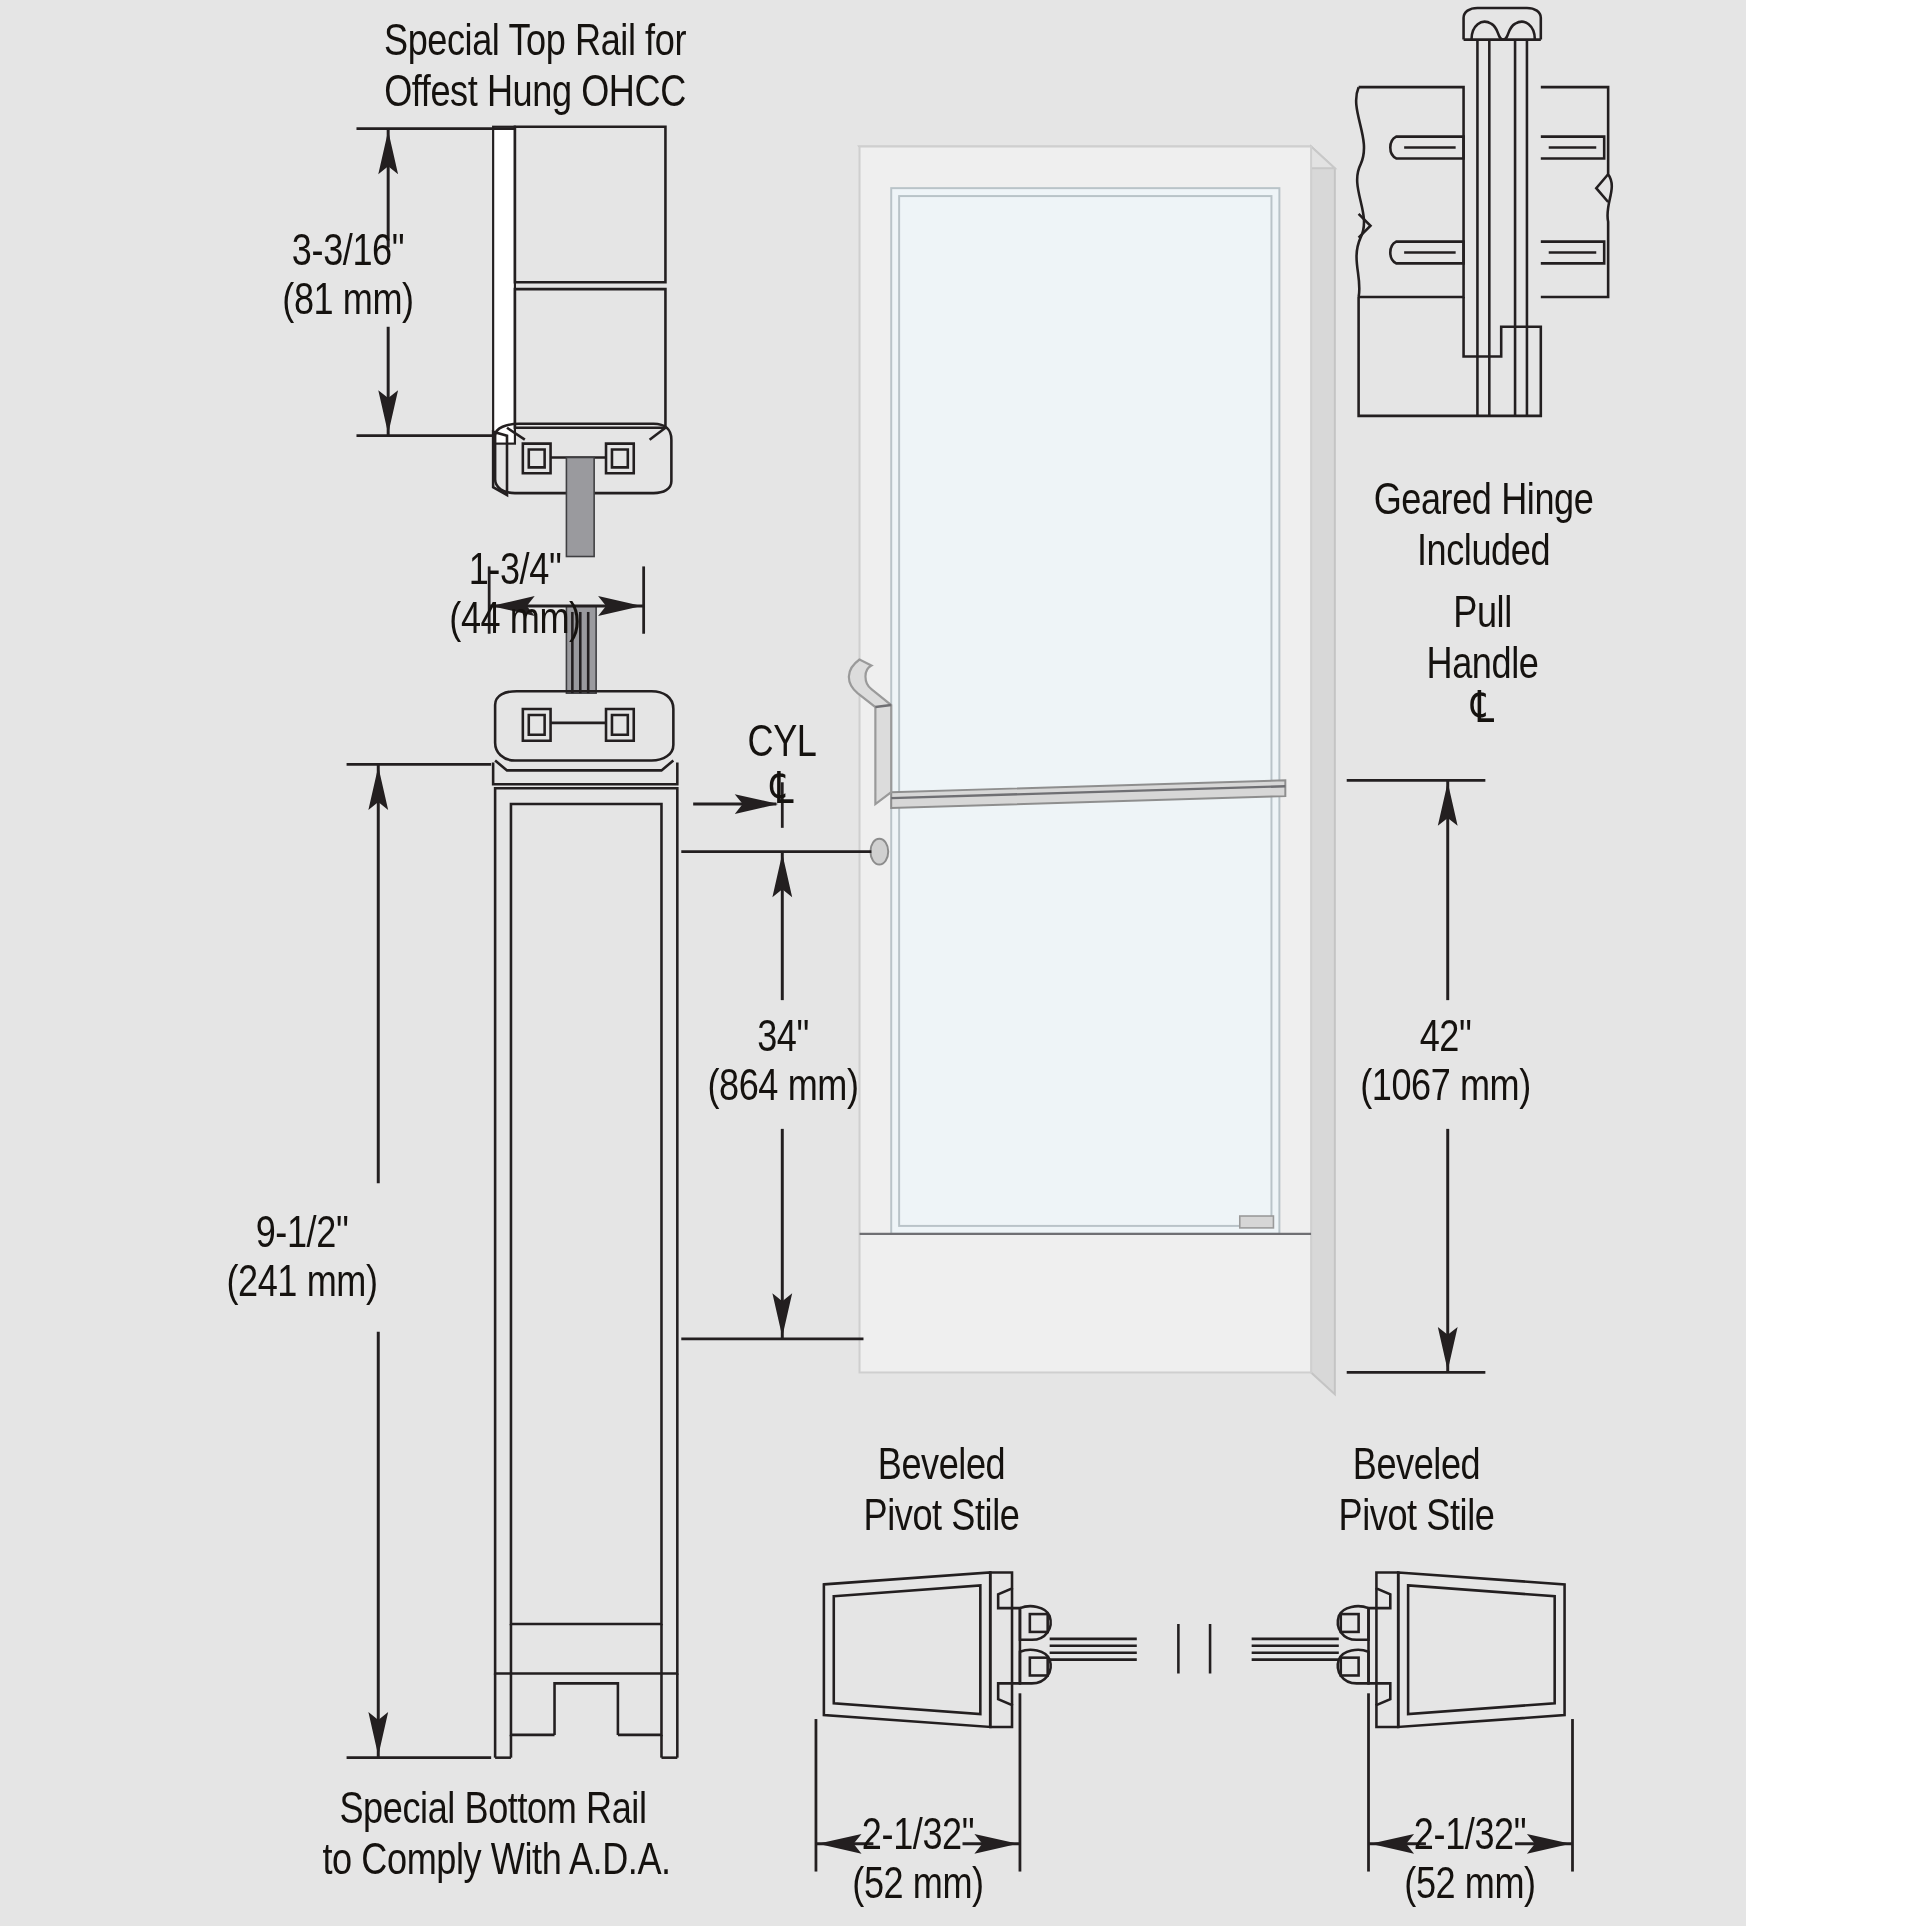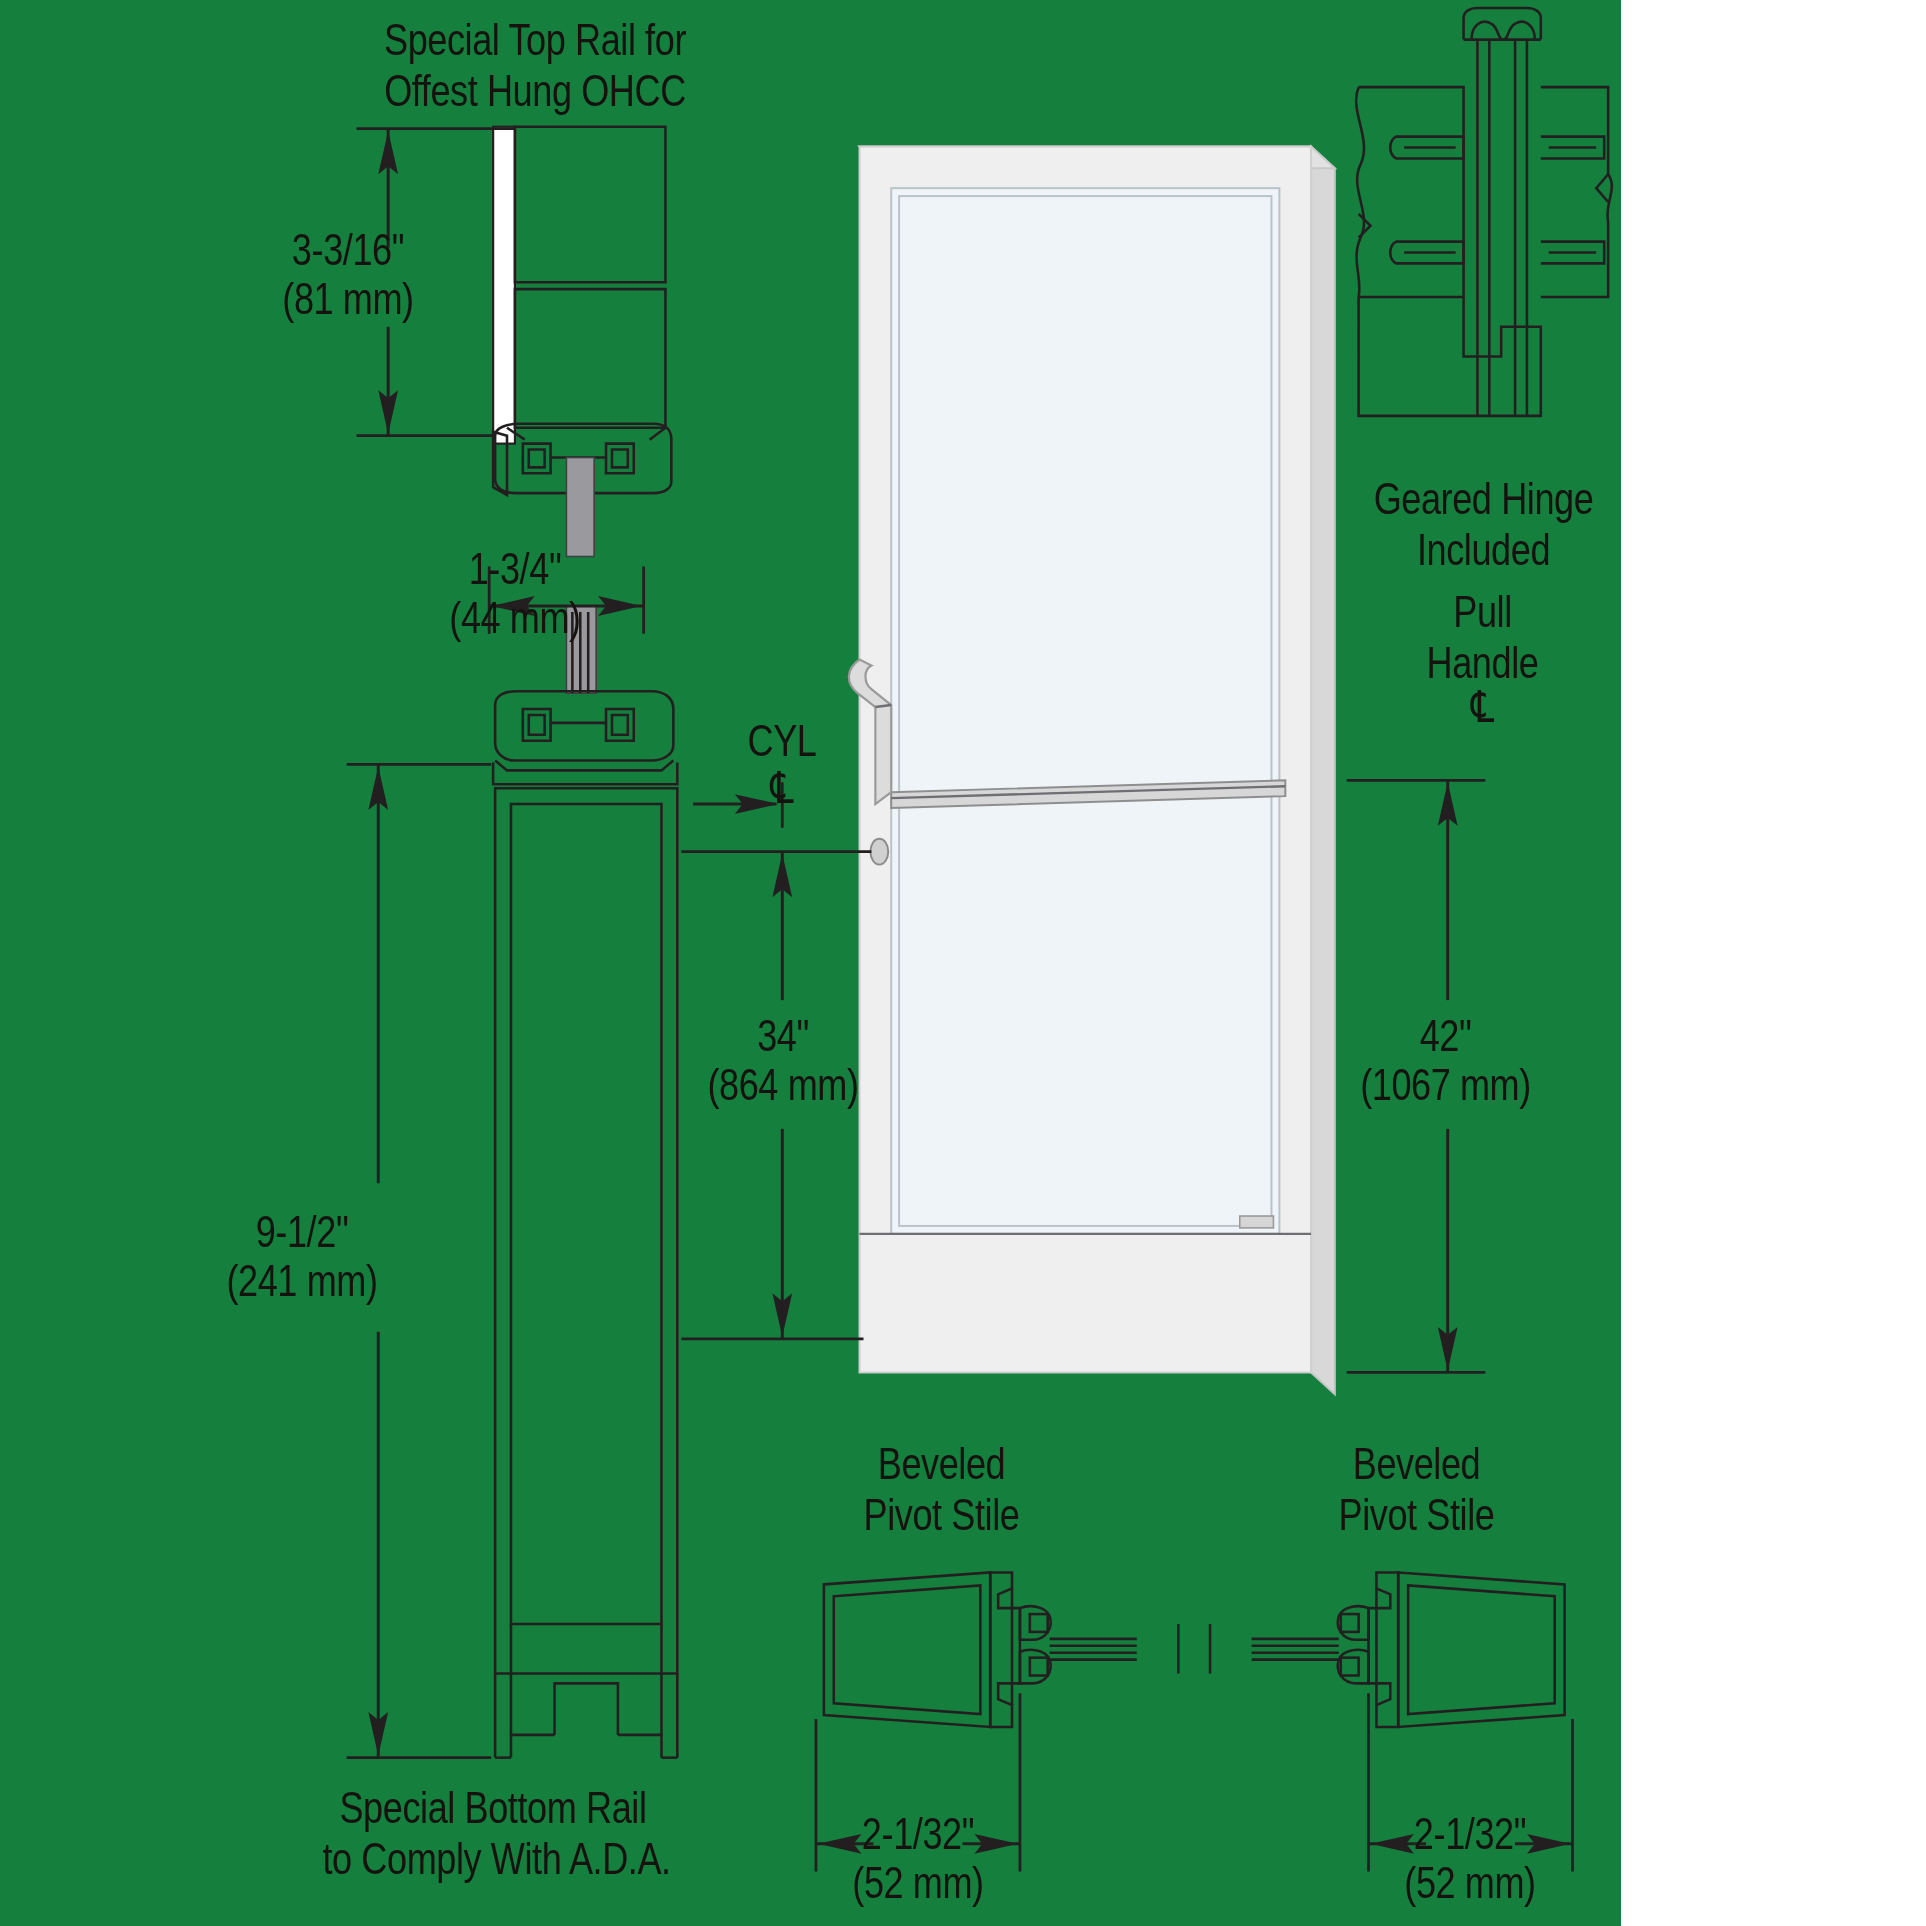--- a/index.html
+++ b/index.html
@@ -6,23 +6,23 @@
   * { box-sizing: border-box; }
   html, body {
     margin: 0; padding: 0;
     background: #ffffff;
   }
   body {
     font-family: "Liberation Sans", "DejaVu Sans", sans-serif;
   }
   #sheet {
     position: relative;
-    width: 1621px;
+    width: 1746px;
     height: 1927px;
-    background: #15803d;
+    background: #e5e5e5;
     overflow: hidden;
   }
   .lbl {
     position: absolute;
     color: #15120f;
     font-family: "Liberation Sans", "DejaVu Sans", sans-serif;
     font-weight: 400;
     line-height: 1.16;
     text-align: center;
     white-space: pre;

